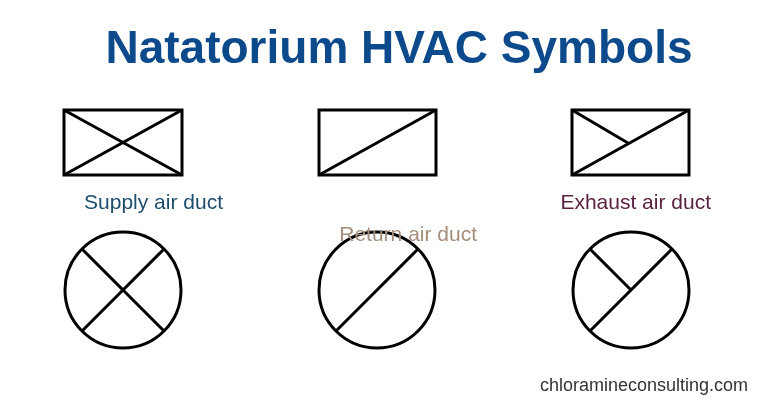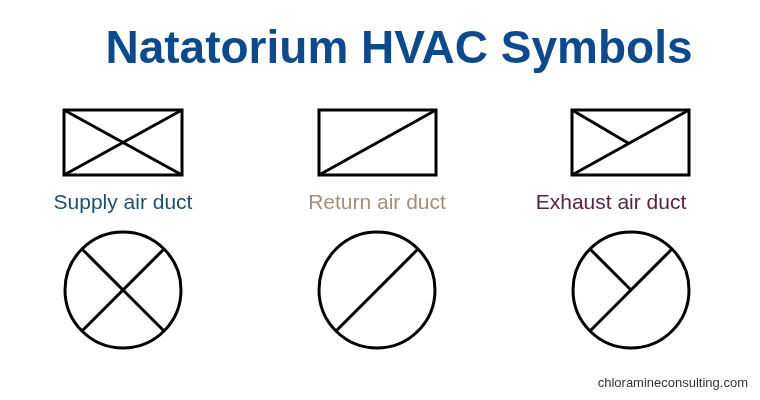--- a/index.html
+++ b/index.html
@@ -1,21 +1,21 @@
 <!DOCTYPE html>
 <html><head>
 <meta charset="utf-8">
 <style>
   html, body { margin:0; padding:0; background:#ffffff; }
   body { width:760px; height:400px; position:relative; overflow:hidden; font-family:"Liberation Sans", sans-serif; }
   .title { position:absolute; left:0; top:20px; width:760px; text-align:center; color:#0d4a8c; font-weight:bold; font-size:46px; letter-spacing:0px;padding-left:19px; }
-  .label { position:absolute; top:190px; width:200px; text-align:center; font-size:21px; }
+  .label { position:absolute; top:190px; width:200px; text-align:right; font-size:21px; }
   svg.diagram { position:absolute; left:0; top:0; }
   .logo { position:absolute; left:15px; top:364px; font-size:13px; letter-spacing:4.2px; color:#222; line-height:14px; }
-  .site { position:absolute; right:12px; top:375px; font-size:13px; color:#333; }
+  .site { position:absolute; right:12px; top:375px; font-size:18px; color:#333; }
 </style>
 </head>
 <body>
 
 <div class="title">Natatorium HVAC Symbols</div>
 
 <svg class="diagram" width="760" height="400">
 
   <g stroke="#000" stroke-width="3" fill="none">
     <rect x="64" y="110" width="118" height="65"></rect>
@@ -46,19 +46,19 @@
   </g>
 
   <g stroke="#000" stroke-width="3" fill="none">
     <circle cx="631" cy="290" r="58"></circle>
     <line x1="590" y1="331" x2="672" y2="249"></line>
     <line x1="590" y1="249" x2="631" y2="290"></line>
   </g>
 </svg>
 
 <div class="label" style="left:23px; color:#1d4e6e;">Supply air duct</div>
-<div class="label" style="left:277px; color:#a48e7b;">Return air duct</div>
+<div class="label" style="left:277px; color:#a48e7b;margin-top:32px;">Return air duct</div>
 <div class="label" style="left:511px; color:#5a2240;">Exhaust air duct</div>
 
 <div class="logo">
 </div>
 
 <div class="site">chloramineconsulting.com</div>
 
 </body></html>

